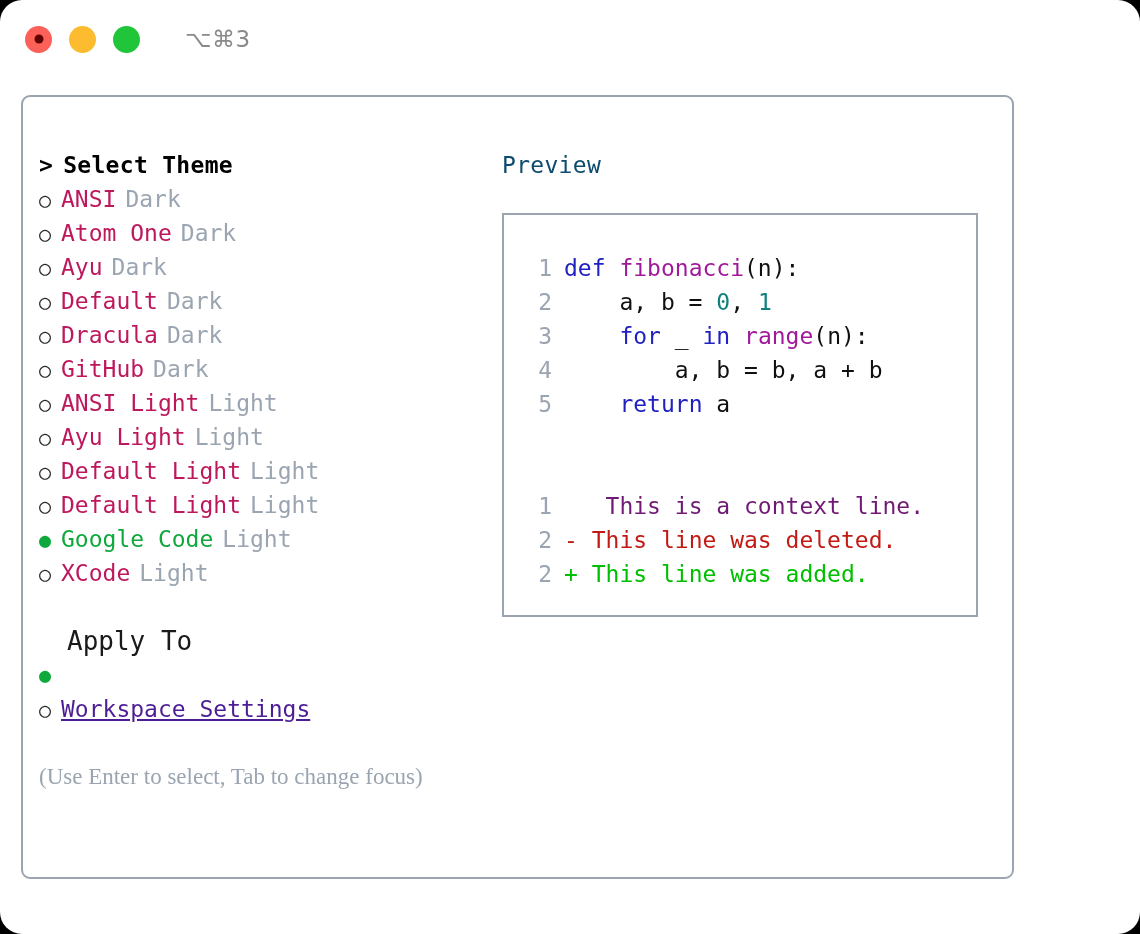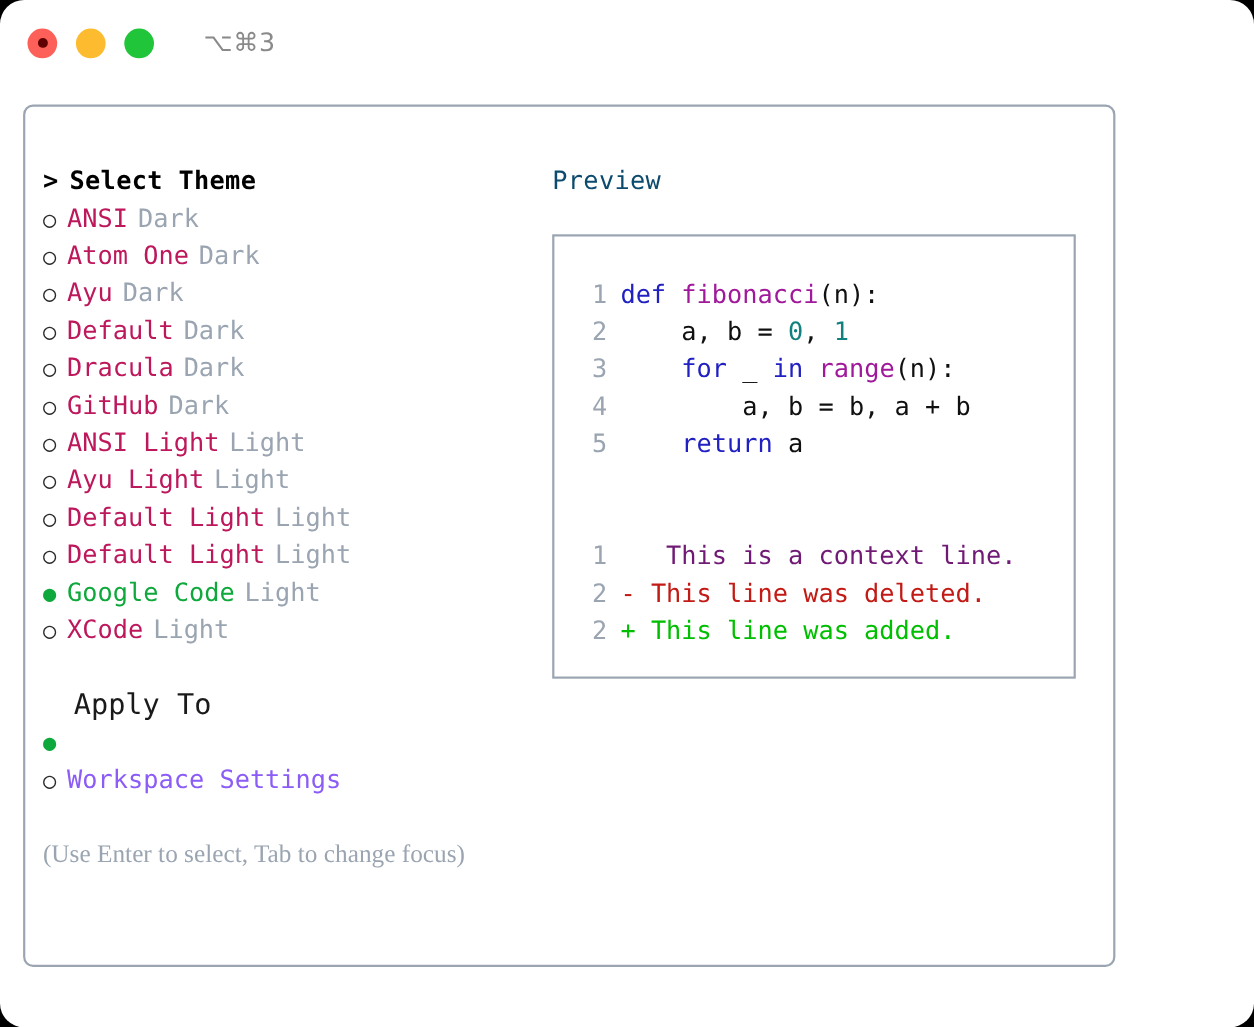--- a/index.html
+++ b/index.html
@@ -118,21 +118,21 @@
     font-size: 26px;
     line-height: 34px;
     height: 34px;
     padding-left: 28px;
     white-space: pre;
   }
 
   .spacer-row { height: 34px; }
 
   .option-selected { color: #0fa83c; }
-  .option-plain    { color: #8b5cf6; }
+  .option-plain    { color: #4c1d95; text-decoration: underline; }
 
   .hint {
     margin-top: 34px;
     color: #9aa5b1;
     font-size: 23px;
     line-height: 34px;
     width: 420px;
     white-space: pre-wrap;
     font-family: Liberation Serif, serif;
   }

